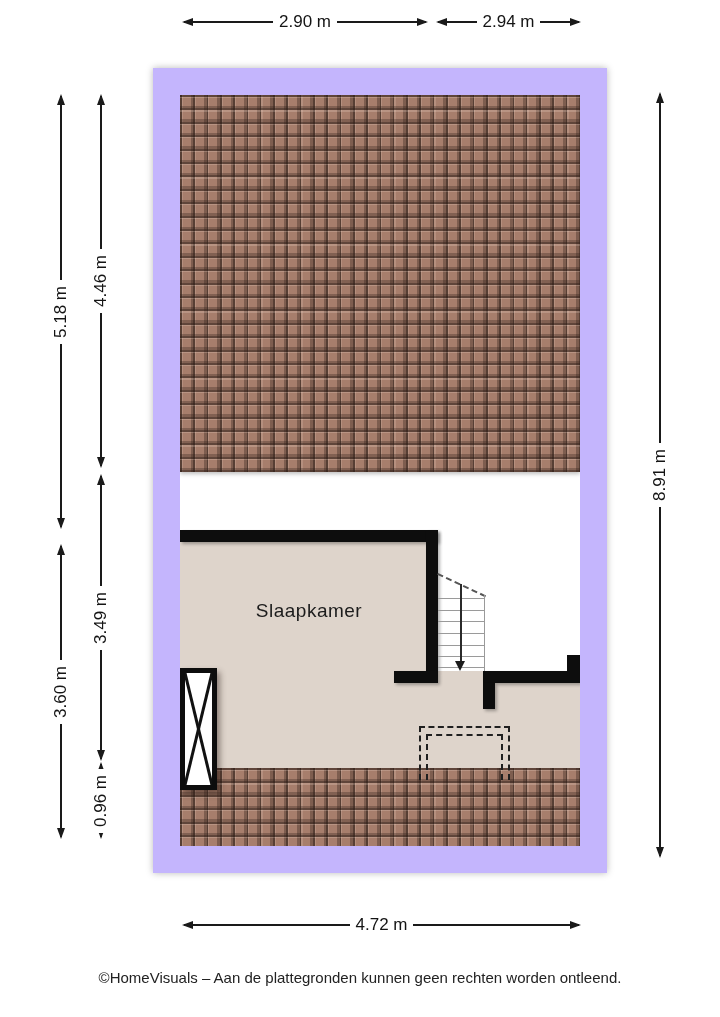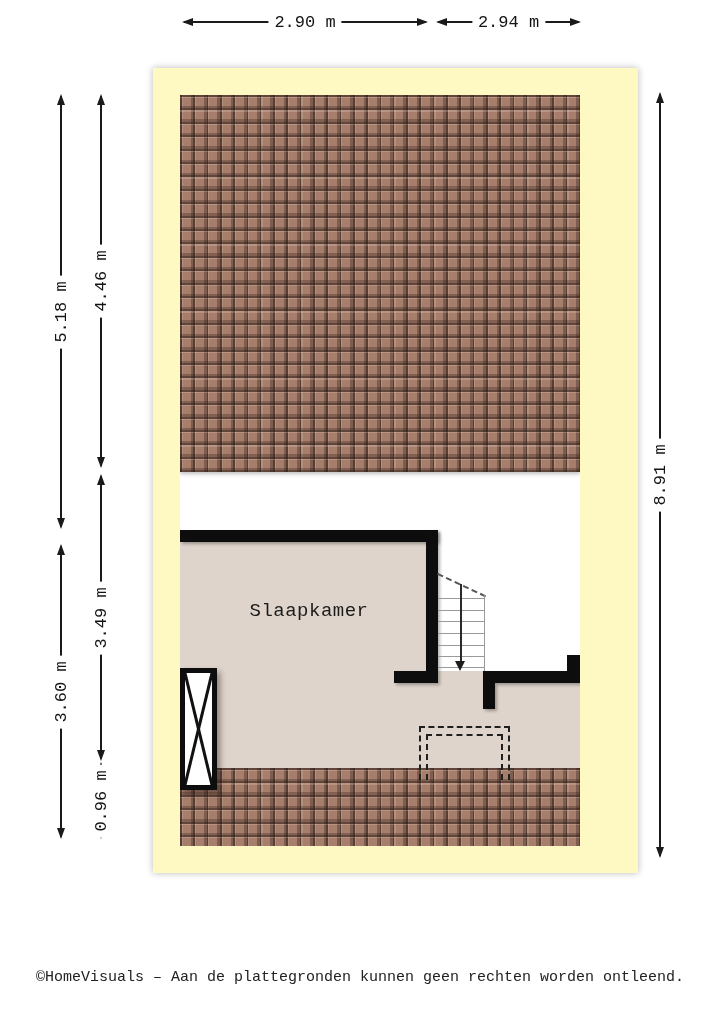--- a/index.html
+++ b/index.html
@@ -1,21 +1,21 @@
 <!DOCTYPE html>
 <html><head>
 <meta charset="utf-8">
 <style>
   html,body{margin:0;padding:0;background:#fff;}
   .canvas{position:relative;width:720px;height:1017px;background:#ffffff;overflow:hidden;
-          font-family:Liberation Mono, monospace;color:#1a1a1a;}
+          font-family:Liberation Sans, sans-serif;color:#1a1a1a;}
 
   
   .building{position:absolute;left:153px;top:68px;width:454px;height:805px;
-            background:#fef9c3;box-shadow:0 0 7px rgba(0,0,0,.28);padding-left:31px;}
+            background:#c4b5fd;box-shadow:0 0 7px rgba(0,0,0,.28);}
   .interior{position:absolute;left:27px;top:27px;width:400px;height:751px;background:#ffffff;overflow:hidden;}
 
   .tiles{background-color:#a77e6c;
     background-image:
       repeating-linear-gradient(180deg,
         rgba(44,28,22,.58) 0px, rgba(44,28,22,.58) 2px,
         rgba(255,236,224,.20) 2px, rgba(255,236,224,.20) 3.2px,
         rgba(0,0,0,0) 3.2px, rgba(0,0,0,0) 11px,
         rgba(44,28,22,.30) 11px, rgba(44,28,22,.30) 13.4px),
       repeating-linear-gradient(90deg,
@@ -127,20 +127,26 @@
     <span class="lbl">0.96 m</span>
   </div>
 
   <div class="dim v" style="left:650px;top:93px;width:20px;height:764px;">
     <div class="line"></div>
     <div class="a start"></div>
     <div class="a end"></div>
     <span class="lbl">8.91 m</span>
   </div>
 
+  <div class="dim h" style="left:183px;top:915px;width:397px;height:20px;">
+    <div class="line"></div>
+    <div class="a start"></div>
+    <div class="a end"></div>
+    <span class="lbl">4.72 m</span>
+  </div>
 
   <div class="building">
     <div class="interior">
 
       <div class="roof-top tiles"></div>
       <div class="roof-bottom tiles"></div>
 
       <div class="floor floor-a"></div>
       <div class="floor floor-b"></div>
 

